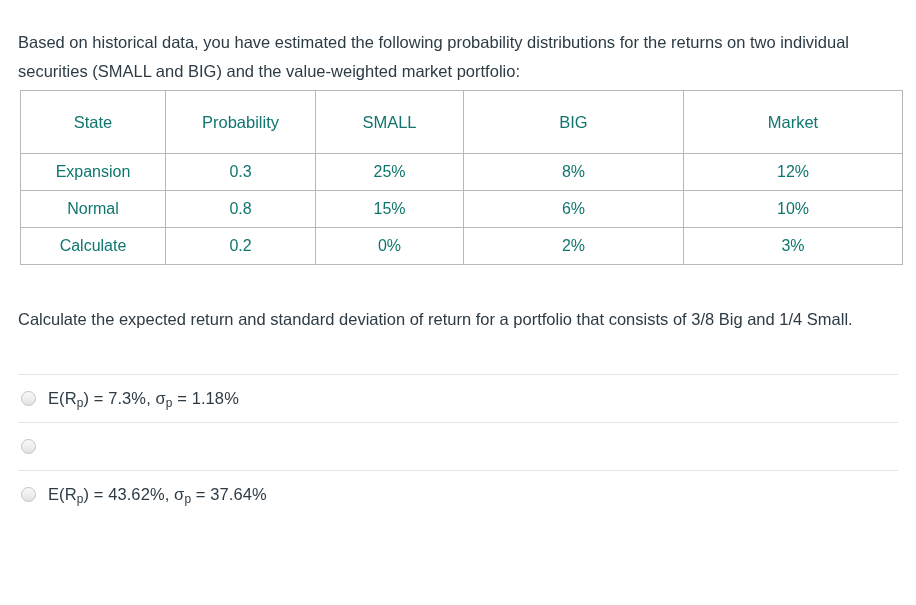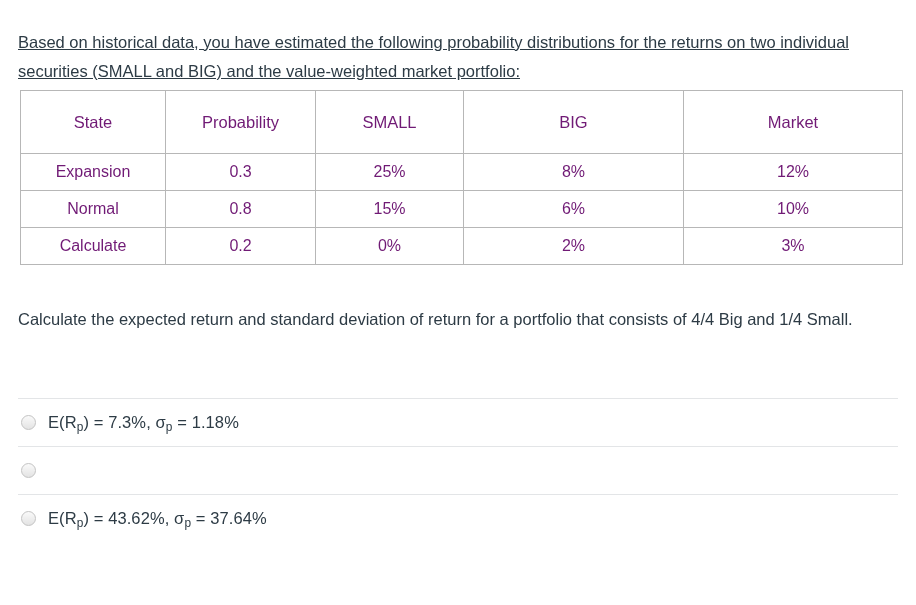--- a/index.html
+++ b/index.html
@@ -25,33 +25,32 @@
 
   
   .prompt {
     position: absolute;
     left: 18px;
     top: 11px;
     width: 880px;
     font-size: 16.5px;
     line-height: 29px;
     color: #2d3b45;
-    text-decoration: underline;
   }
 
   
   .dist-table {
     position: absolute;
     left: 20px;
     top: 90px;
     width: 882px;
     border-collapse: collapse;
     table-layout: fixed;
     font-size: 16px;
-    color: #701a75;
+    color: #0f766e;
     border-radius: 13px;
   }
   .dist-table td, .dist-table th {
     border: 1px solid #b7b7b7;
     text-align: center;
     font-weight: normal;
     padding: 0;
   }
   .dist-table thead th {
     height: 62px;
@@ -76,21 +75,21 @@
     width: 880px;
     font-size: 16.5px;
     line-height: 29px;
     color: #2d3b45;
   }
 
   
   .options {
     position: absolute;
     left: 18px;
-    top: 398px;
+    top: 374px;
     width: 880px;
   }
   .option-row {
     position: relative;
     height: 47px;
     border-top: 1px solid #e3e5e7;
     display: flex;
     align-items: center;
   }
   .radio {
@@ -159,21 +158,21 @@
       <tr>
         <td>Calculate</td>
         <td>0.2</td>
         <td>0%</td>
         <td>2%</td>
         <td>3%</td>
       </tr>
     </tbody>
   </table>
 
-  <p class="question">Calculate the expected return and standard deviation of return for a portfolio that consists of 4/4 Big and 1/4 Small.</p>
+  <p class="question">Calculate the expected return and standard deviation of return for a portfolio that consists of 3/8 Big and 1/4 Small.</p>
 
   <div class="options">
 
     <div class="option-row">
       <span class="radio"></span>
       <span class="option-label"><span>E(R</span><sub>p</sub><span>) = 7.3%, </span><span>σ</span><sub>p</sub><span> = 1.18%</span></span>
     </div>
 
     <div class="option-row">
       <span class="radio"></span>

